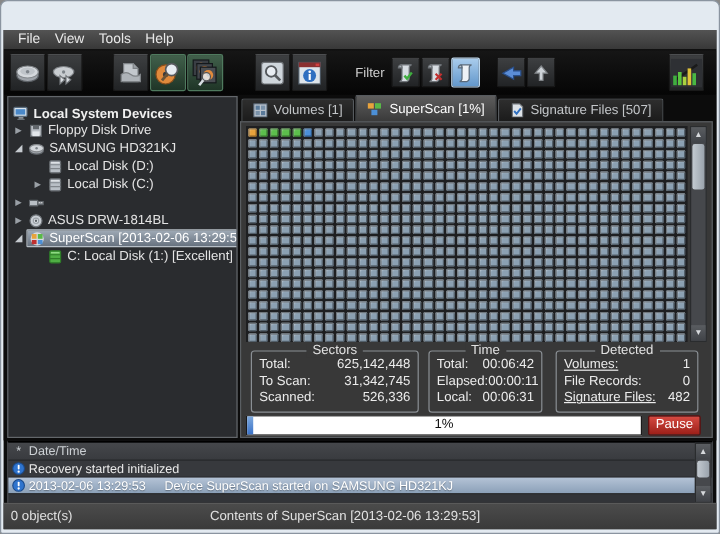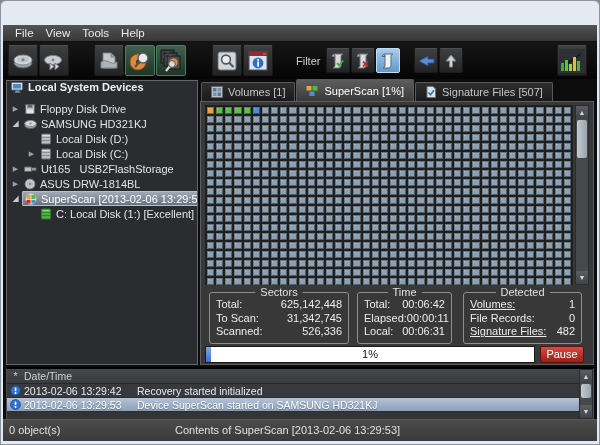--- a/index.html
+++ b/index.html
@@ -32,21 +32,21 @@
           border-radius:2px; }
   .tbtn.small { width:24px; height:25px; }
   .tbtn.green { background:linear-gradient(#41604b,#1f3527); border-color:#4f7a5e; }
   .tbtn.blue  { background:linear-gradient(#a9ccec,#6297cb); border-color:#c2dcf2; }
   .tbtn .icon svg { display:block; }
   .filter-label { font-size:11px; color:#cfcfcf; margin-right:6px; }
   
   .main { height:288px; display:flex; background:#0c0c0c; }
   .sidebar { width:192px; margin:1px 0 2px 3px; background:#2A2C2F; border:1px solid #63676B;
              overflow:hidden; }
-  .sb-header { height:20px; display:flex; align-items:flex-start; padding-left:4px; color:#f0f0f0;
+  .sb-header { height:20px; display:flex; align-items:flex-end; padding-left:4px; color:#f0f0f0;
                font-size:11px; font-weight:bold; }
   .sb-header .icon { margin-right:4px; }
   .trow { height:15px; display:flex; align-items:center; font-size:11px; color:#e4e4e4; white-space:pre; }
   .arrow { width:13px; text-align:center; font-size:7px; color:#9aa0a6; flex:0 0 auto; }
   .arrow.exp { color:#c6cbd0; font-size:8px; }
   .tcontent { display:flex; align-items:center; flex:1; height:15px; padding:0 2px; border-radius:1px; }
   .tcontent .icon { margin-right:4px; display:flex; }
   .tcontent.selected { background:linear-gradient(#9FAAB6,#67727F); border:1px solid #B6BEC6; color:#fff; }
   
   .rightpanel { flex:1; position:relative; margin:0 3px 0 2px; }
@@ -302,21 +302,21 @@
                     <rect x="1.5" y="1" width="9" height="10" rx="1" fill="#b9bfc6" stroke="#666b70"></rect>
                     <line x1="1.5" y1="4.3" x2="10.5" y2="4.3" stroke="#81868c"></line>
                     <line x1="1.5" y1="7.6" x2="10.5" y2="7.6" stroke="#81868c"></line>
                     <rect x="2.5" y="2" width="7" height="1.2" fill="#dde1e5"></rect>
                   </svg></span><span class="tlabel">Local Disk (C:)</span></span></div>
             <div class="trow" style="padding-left: 2px;"><span class="arrow">▶</span><span class="tcontent"><span class="icon"><svg width="13" height="12" viewBox="0 0 13 12">
                     <rect x="0.5" y="4" width="7" height="4.5" rx="0.5" fill="#b9bec4" stroke="#5e6368"></rect>
                     <rect x="7.5" y="5" width="4.5" height="2.5" fill="#8a8f95" stroke="#5e6368"></rect>
                     <rect x="8.3" y="5.6" width="1.2" height="0.6" fill="#e8e8e8"></rect>
                     <rect x="10.1" y="5.6" width="1.2" height="0.6" fill="#e8e8e8"></rect>
-                  </svg></span><span class="tlabel">Ut165   USB2FlashStorage</span></span></div>
+                  </svg></span></span></div>
             <div class="trow" style="padding-left: 2px;"><span class="arrow">▶</span><span class="tcontent"><span class="icon"><svg width="12" height="12" viewBox="0 0 12 12">
                     <circle cx="6" cy="6" r="5" fill="#c8cdd3" stroke="#6e7378"></circle>
                     <circle cx="6" cy="6" r="2.2" fill="#e8ecf0" stroke="#9aa0a6"></circle>
                     <circle cx="6" cy="6" r="1" fill="#5c6166"></circle>
                   </svg></span><span class="tlabel">ASUS DRW-1814BL</span></span></div>
             <div class="trow" style="padding-left: 2px;"><span class="arrow exp">◢</span><span class="tcontent selected"><span class="icon"><svg width="12" height="12" viewBox="0 0 12 12">
                     <circle cx="6" cy="6" r="5.5" fill="#d8dde2"></circle>
                     <rect x="1.5" y="2" width="4" height="4" fill="#E8A33C"></rect>
                     <rect x="6.5" y="2" width="4" height="4" fill="#58B847"></rect>
                     <rect x="1.5" y="7" width="4" height="3.5" fill="#c03030"></rect>
@@ -1236,21 +1236,20 @@
       </div>
       <div>
           <div class="lrow">
             <span class="icon licon">
               <svg width="11" height="11" viewBox="0 0 12 12">
                 <circle cx="6" cy="6" r="5.3" fill="#2F74CE" stroke="#1b4a8a"></circle>
                 <rect x="5.2" y="2.6" width="1.7" height="4.2" rx="0.8" fill="#fff"></rect>
                 <circle cx="6.05" cy="8.8" r="1.05" fill="#fff"></circle>
               </svg>
             </span>
-            <span class="ldate">2013-02-06 13:29:42</span>
             <span class="levent">Recovery started initialized</span>
           </div>
           <div class="lrow selected">
             <span class="icon licon">
               <svg width="11" height="11" viewBox="0 0 12 12">
                 <circle cx="6" cy="6" r="5.3" fill="#2F74CE" stroke="#1b4a8a"></circle>
                 <rect x="5.2" y="2.6" width="1.7" height="4.2" rx="0.8" fill="#fff"></rect>
                 <circle cx="6.05" cy="8.8" r="1.05" fill="#fff"></circle>
               </svg>
             </span>

